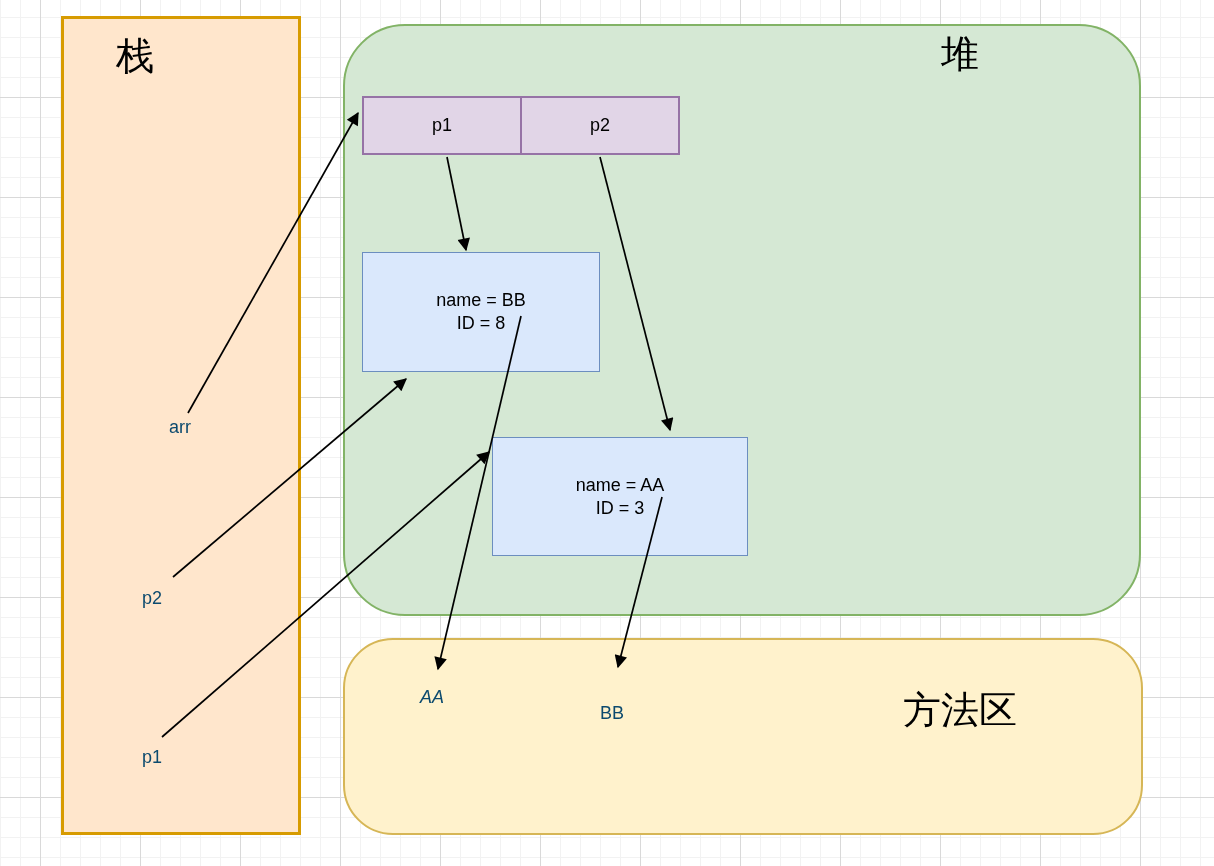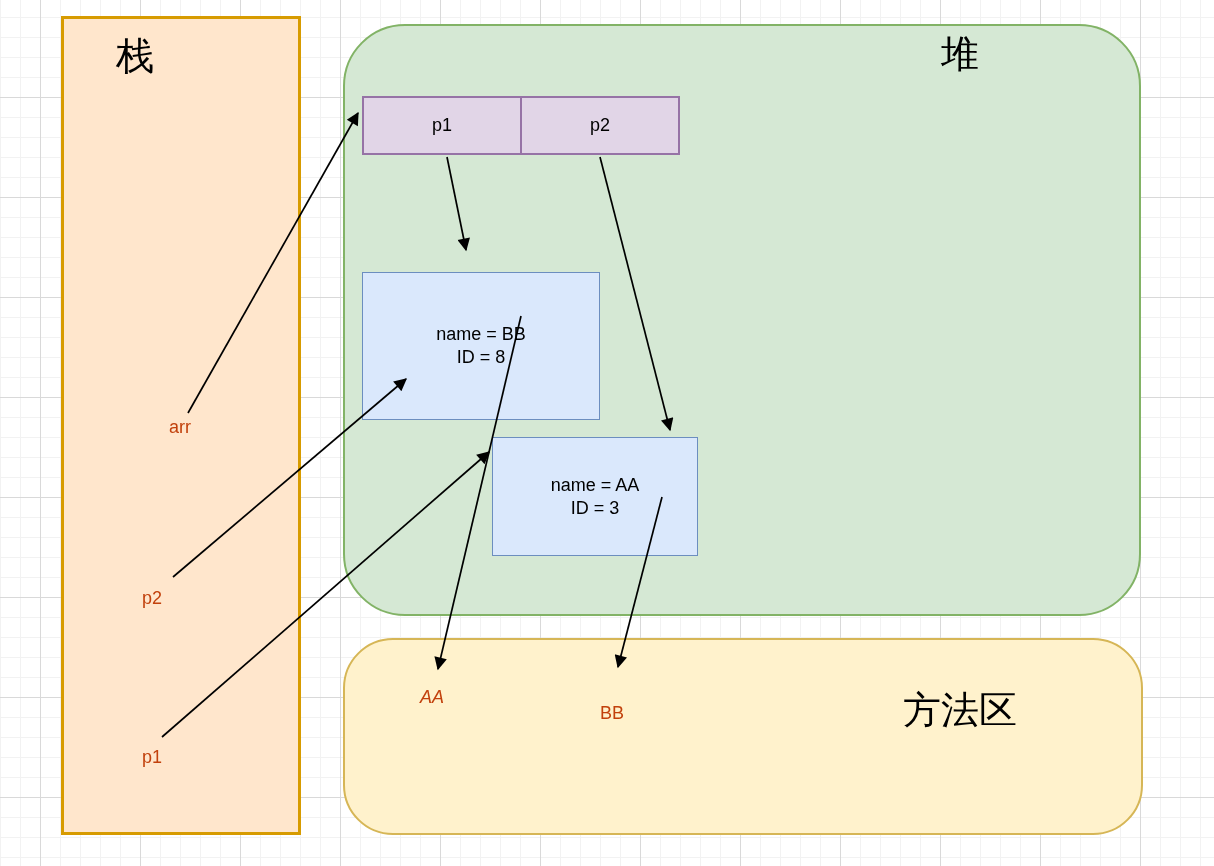--- a/index.html
+++ b/index.html
@@ -16,21 +16,21 @@
     background-position:40px -3px,40px -3px,0px -3px,0px -3px;
     color:#000;
   }
   .abs{position:absolute;box-sizing:border-box;}
   .region-label{
     position:absolute;transform:translate(-50%,-50%);
     font-size:38px;line-height:1;white-space:nowrap;color:#000;
   }
   .small-label{
     position:absolute;transform:translate(-50%,-50%);
-    font-size:18px;line-height:1;white-space:nowrap;color:#c2410c;
+    font-size:18px;line-height:1;white-space:nowrap;color:#0c4a6e;
   }
   .stack-region{
     left:61px;top:16px;width:240px;height:819px;
     background:#ffe6cc;border:3px solid #d79b00;
   }
   .heap-region{
     left:343px;top:24px;width:798px;height:592px;
     background:#d5e8d4;border:2px solid #82b366;border-radius:62px;
   }
   .method-region{
@@ -45,22 +45,22 @@
   .array-cell{
     flex:1;display:flex;align-items:center;justify-content:center;
     font-size:18px;
   }
   .array-cell:first-child{border-right:2px solid #9673a6;}
   .object-box{
     background:#dae8fc;border:1.5px solid #6c8ebf;
     display:flex;flex-direction:column;align-items:center;justify-content:center;
     font-size:18px;line-height:23px;text-align:center;
   }
-  .bb-object{left:362px;top:272px;width:238px;height:148px;}
-  .aa-object{left:492px;top:437px;width:206px;height:119px;}
+  .bb-object{left:362px;top:252px;width:238px;height:120px;}
+  .aa-object{left:492px;top:437px;width:256px;height:119px;}
   #arrows-svg{position:absolute;left:0;top:0;width:1214px;height:866px;pointer-events:none;}
   #arrows-svg line{stroke:#000;stroke-width:1.7px;}
 </style>
 </head>
 <body>
 
 <div class="abs stack-region"></div>
 <div class="region-label" style="left:135px;top:56px;">栈</div>
 
 <div class="abs heap-region"></div>

